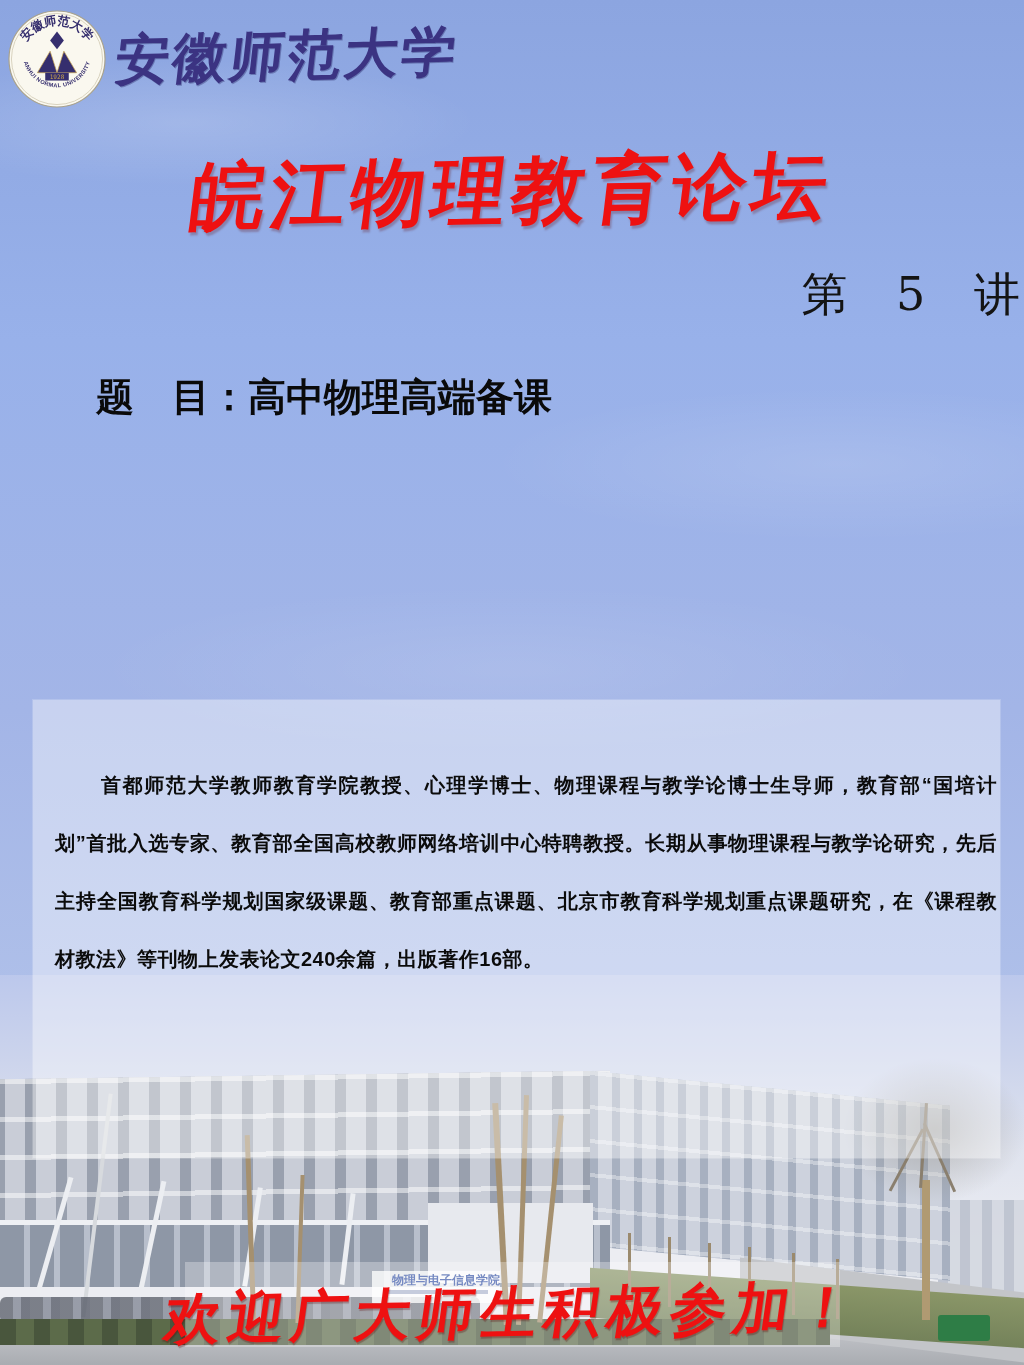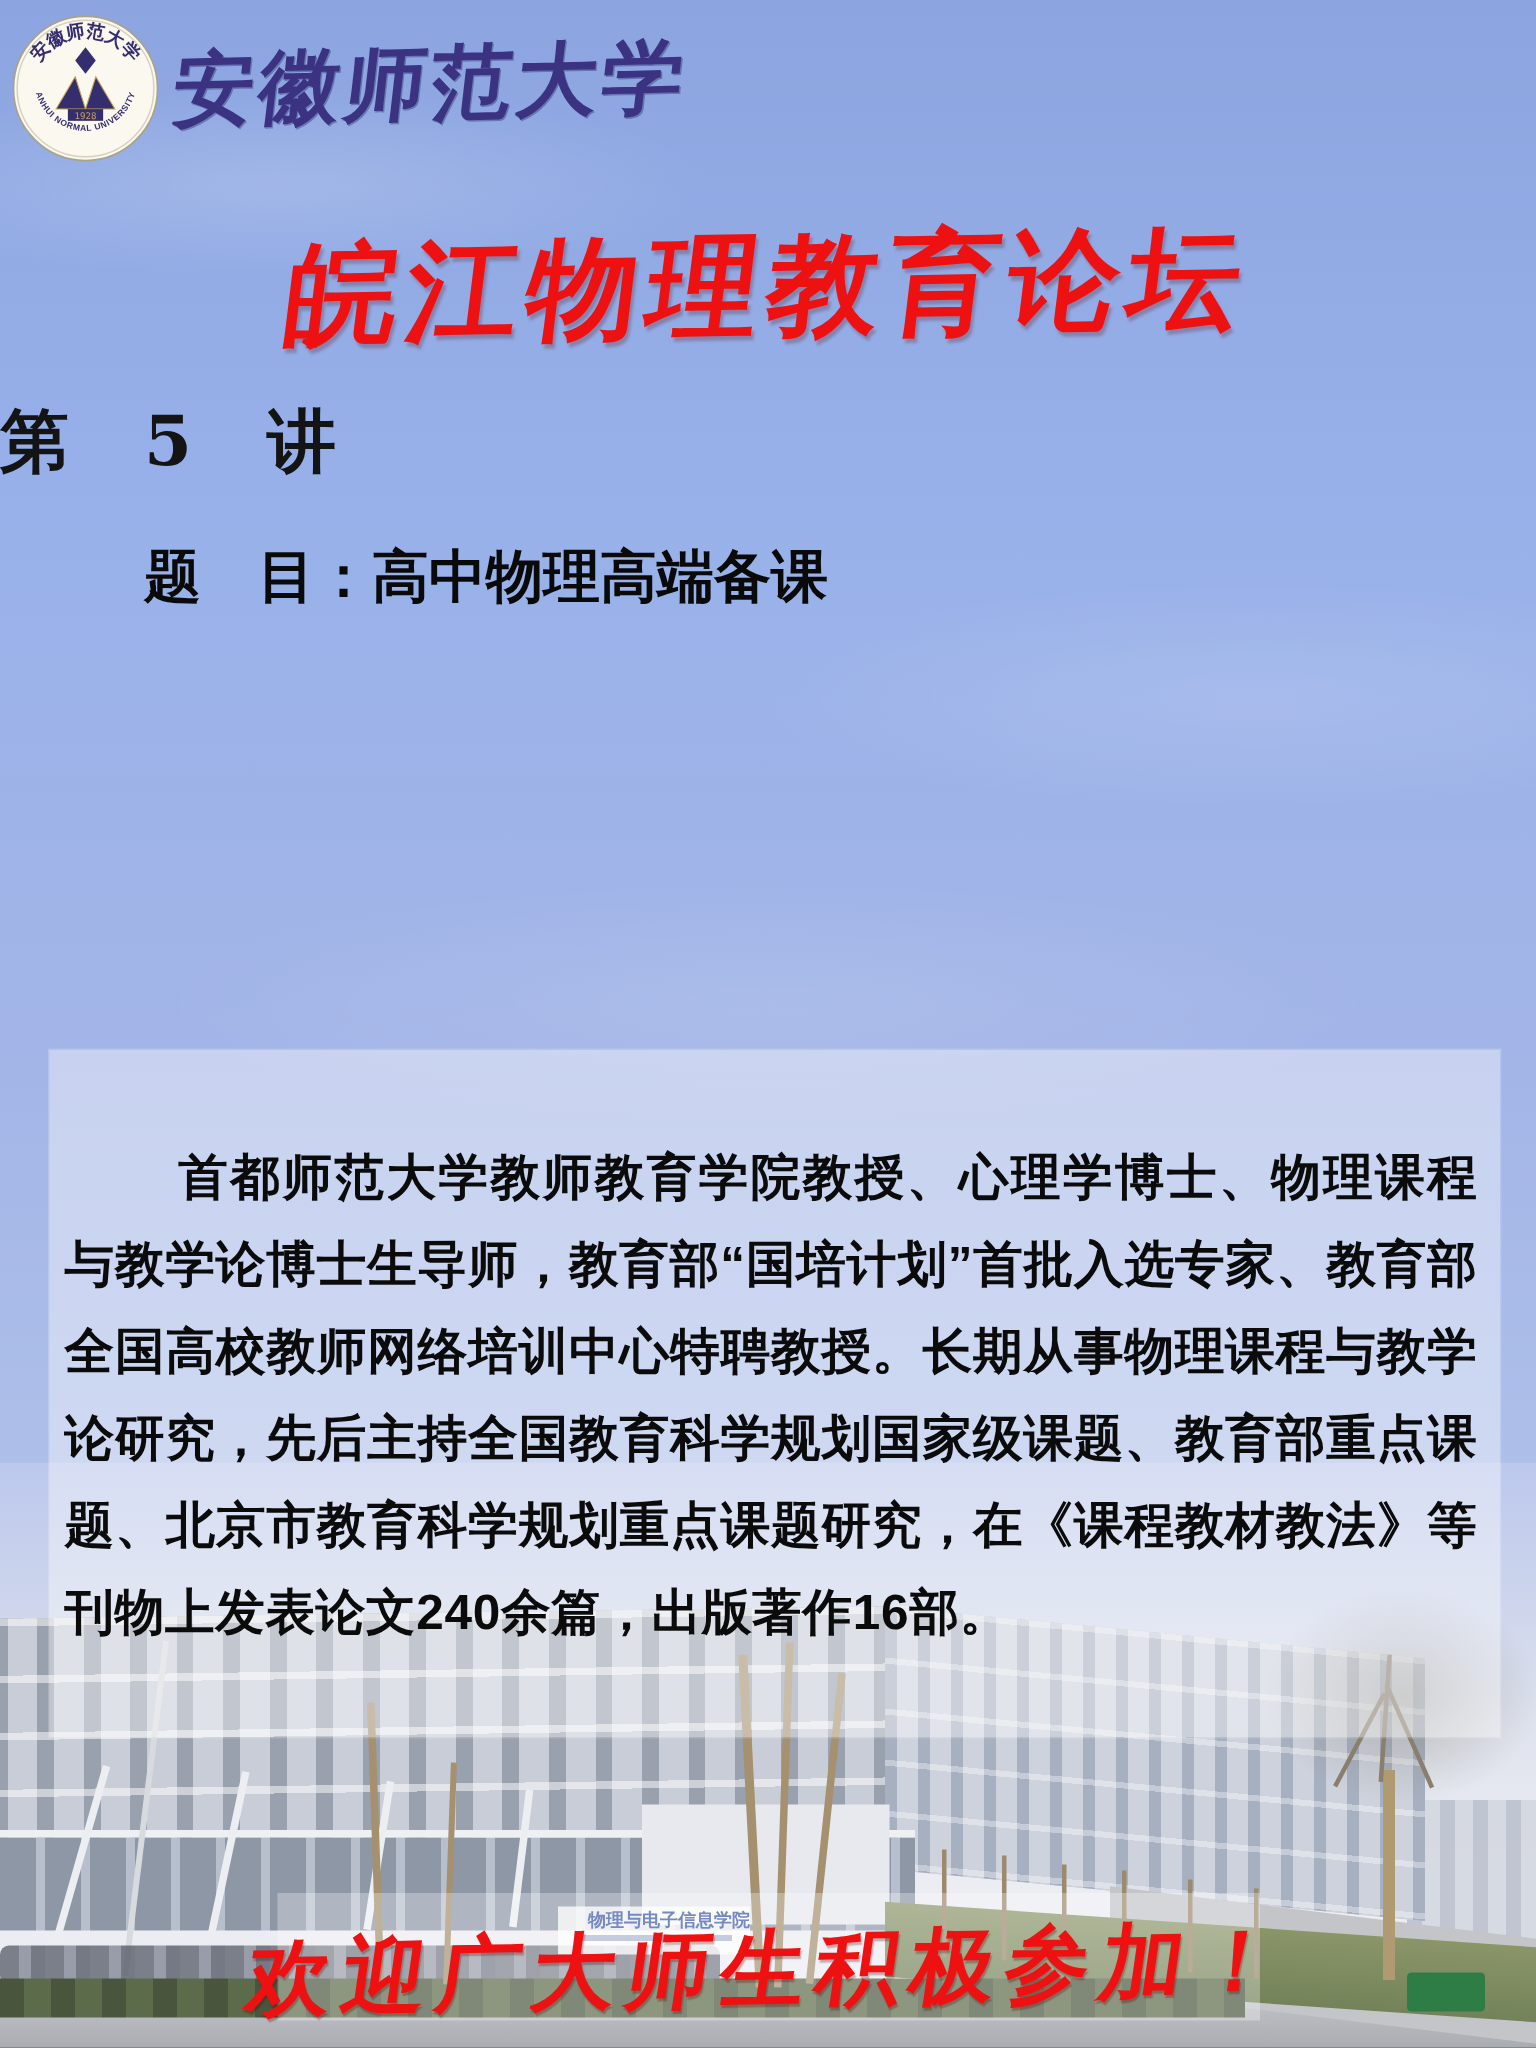--- a/index.html
+++ b/index.html
@@ -35,44 +35,44 @@
   
   .forum-title{
     position:absolute;left:0;right:0;top:142px;text-align:center;z-index:6;
     font-family:"DejaVu Serif","Liberation Serif",serif;
     font-size:74px;font-weight:bold;letter-spacing:6px;
     color:var(--accent_red,#ee1111);
   }
   .forum-title .skew{display:inline-block;transform:skewX(-8deg) rotate(-1deg);
     text-shadow:2px 3px 2px rgba(90,0,0,.25);}
   .session-title{
-    position:absolute;left:0;right:0;top:264px;text-align:left;z-index:6;
-    font-family:"DejaVu Serif","Liberation Serif",serif;
-    font-size:46px;font-weight:700;color:#141414;word-spacing:26px;letter-spacing:4px;
-  }
-
-  
-  .details{position:absolute;left:96px;top:366px;z-index:6;}
+    position:absolute;left:0;right:0;top:264px;text-align:right;z-index:6;
+    font-family:"DejaVu Serif","Liberation Serif",serif;
+    font-size:46px;font-weight:400;color:#141414;word-spacing:26px;letter-spacing:4px;
+  }
+
+  
+  .details{position:absolute;left:96px;top:378px;z-index:6;}
   .detail-row{font-size:38px;font-weight:700;line-height:1;margin-bottom:27px;white-space:nowrap;}
   .detail-row .lbl{letter-spacing:0px;}
 
   
   .bio-box{
     position:absolute;left:33px;top:700px;width:967px;height:458px;z-index:5;
     background:rgba(255,255,255,.40);
     box-shadow:0 0 0 1px rgba(255,255,255,.18);
   }
   .bio-heading{
     position:absolute;left:8px;top:8px;
     font-size:34px;font-weight:bold;color:var(--info_blue,#2040cc);
     letter-spacing:1px;
   }
   .bio-text{
-    position:absolute;left:10px;top:56px;width:942px;
-    font-size:33px;font-weight:600;line-height:58px;
+    position:absolute;left:22px;top:56px;width:942px;
+    font-size:20px;font-weight:600;line-height:58px;
     text-align:justify;text-indent:2.3em;letter-spacing:.5px;color:#0b0b0b;
   }
 
   
   .photo{position:absolute;left:0;top:975px;width:1024px;height:390px;z-index:2;overflow:hidden;}
   .photo-sky{position:absolute;inset:0;
     background:linear-gradient(180deg,#bcc8ec 0%,#ccd4ec 22%,#dfe3ee 45%,#ecedf2 70%);}
   .distant-city{position:absolute;left:938px;top:225px;width:86px;height:130px;opacity:.85;
     background:
       repeating-linear-gradient(90deg,#b9bfcc 0 10px,#d3d7e0 10px 22px),

